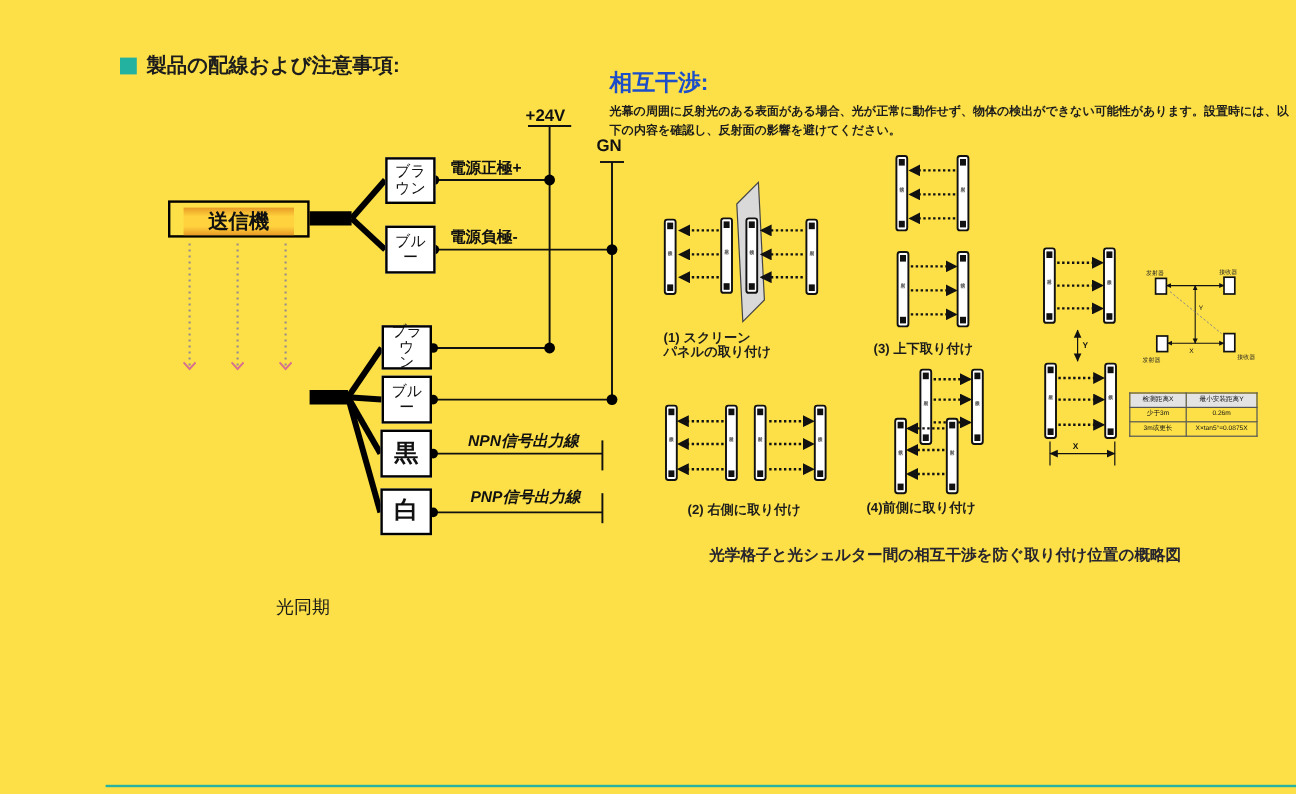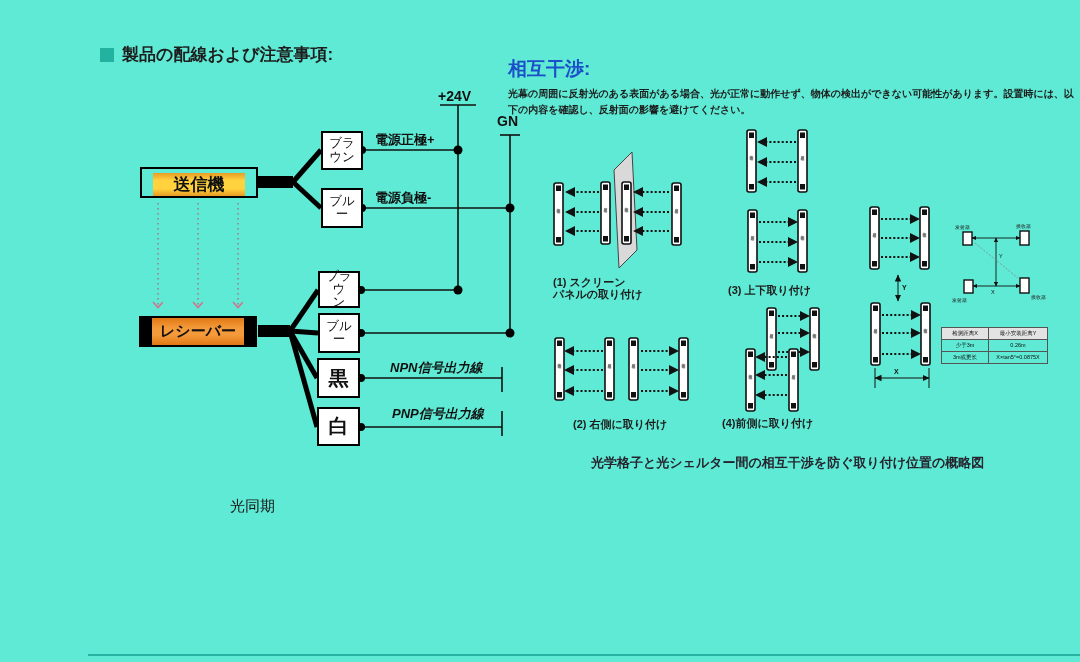--- a/index.html
+++ b/index.html
@@ -1,17 +1,17 @@
 <!DOCTYPE html>
 <html><head>
 <meta charset="utf-8">
 <style>
   html,body { margin:0; padding:0; background:#fff; }
   #stage {
-    position:relative; width:1080px; height:662px; background:#5eead4;
+    position:relative; width:1080px; height:662px; background:#fde047;
     font-family:"Liberation Sans","DejaVu Sans",sans-serif; color:#111;
     overflow:hidden;
   }
   .abs { position:absolute; }
   .lbl { position:absolute; white-space:nowrap; color:#111; }
 
   
   #title-bullet { left:100px; top:48px; width:14px; height:14px; background:#23b2a0; }
   #page-title { left:122px; top:43px; font-size:17px; font-weight:600; color:#1d1d1d; }
 
@@ -169,25 +169,20 @@
     <line class="sync" x1="68" y1="118" x2="68" y2="222" marker-end="url(#mkv)"></line>
     <line class="sync" x1="108" y1="118" x2="108" y2="222" marker-end="url(#mkv)"></line>
     <line class="sync" x1="148" y1="118" x2="148" y2="222" marker-end="url(#mkv)"></line>
   </svg>
 
   <div class="device" id="transmitter">
     <div class="cap"></div>
     <div class="dbody">送信機</div>
     <div class="cap"></div>
   </div>
-  <div class="device" id="receiver">
-    <div class="cap"></div>
-    <div class="dbody">レシーバー</div>
-    <div class="cap"></div>
-  </div>
 
   <div class="wbox" id="wbox-0">
     <span class="cap-line">ブラ</span>
     <span class="cap-line">ウン</span>
   </div>
   <div class="wbox" id="wbox-1">
     <span class="cap-line">ブル</span>
     <span class="cap-line">ー</span>
   </div>
   <div class="wbox" id="wbox-2">

